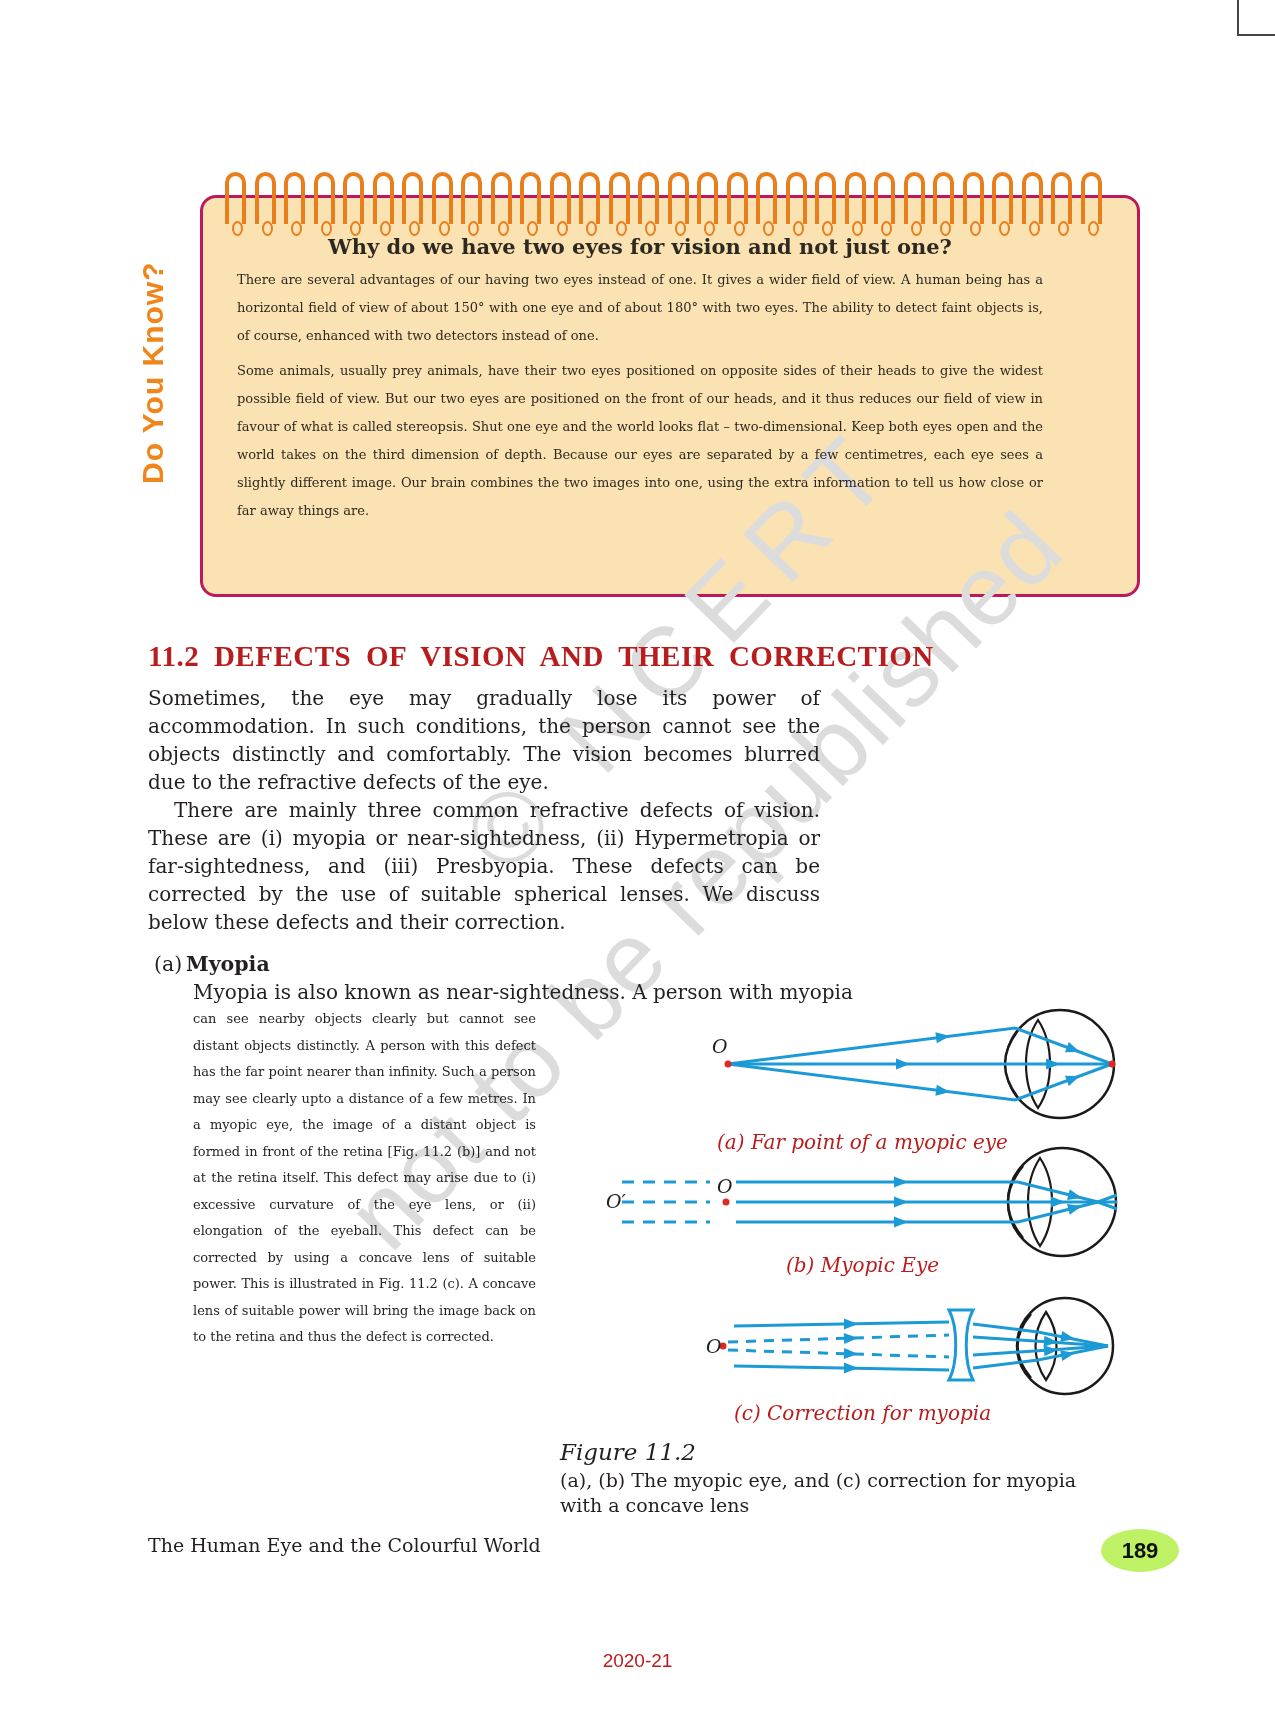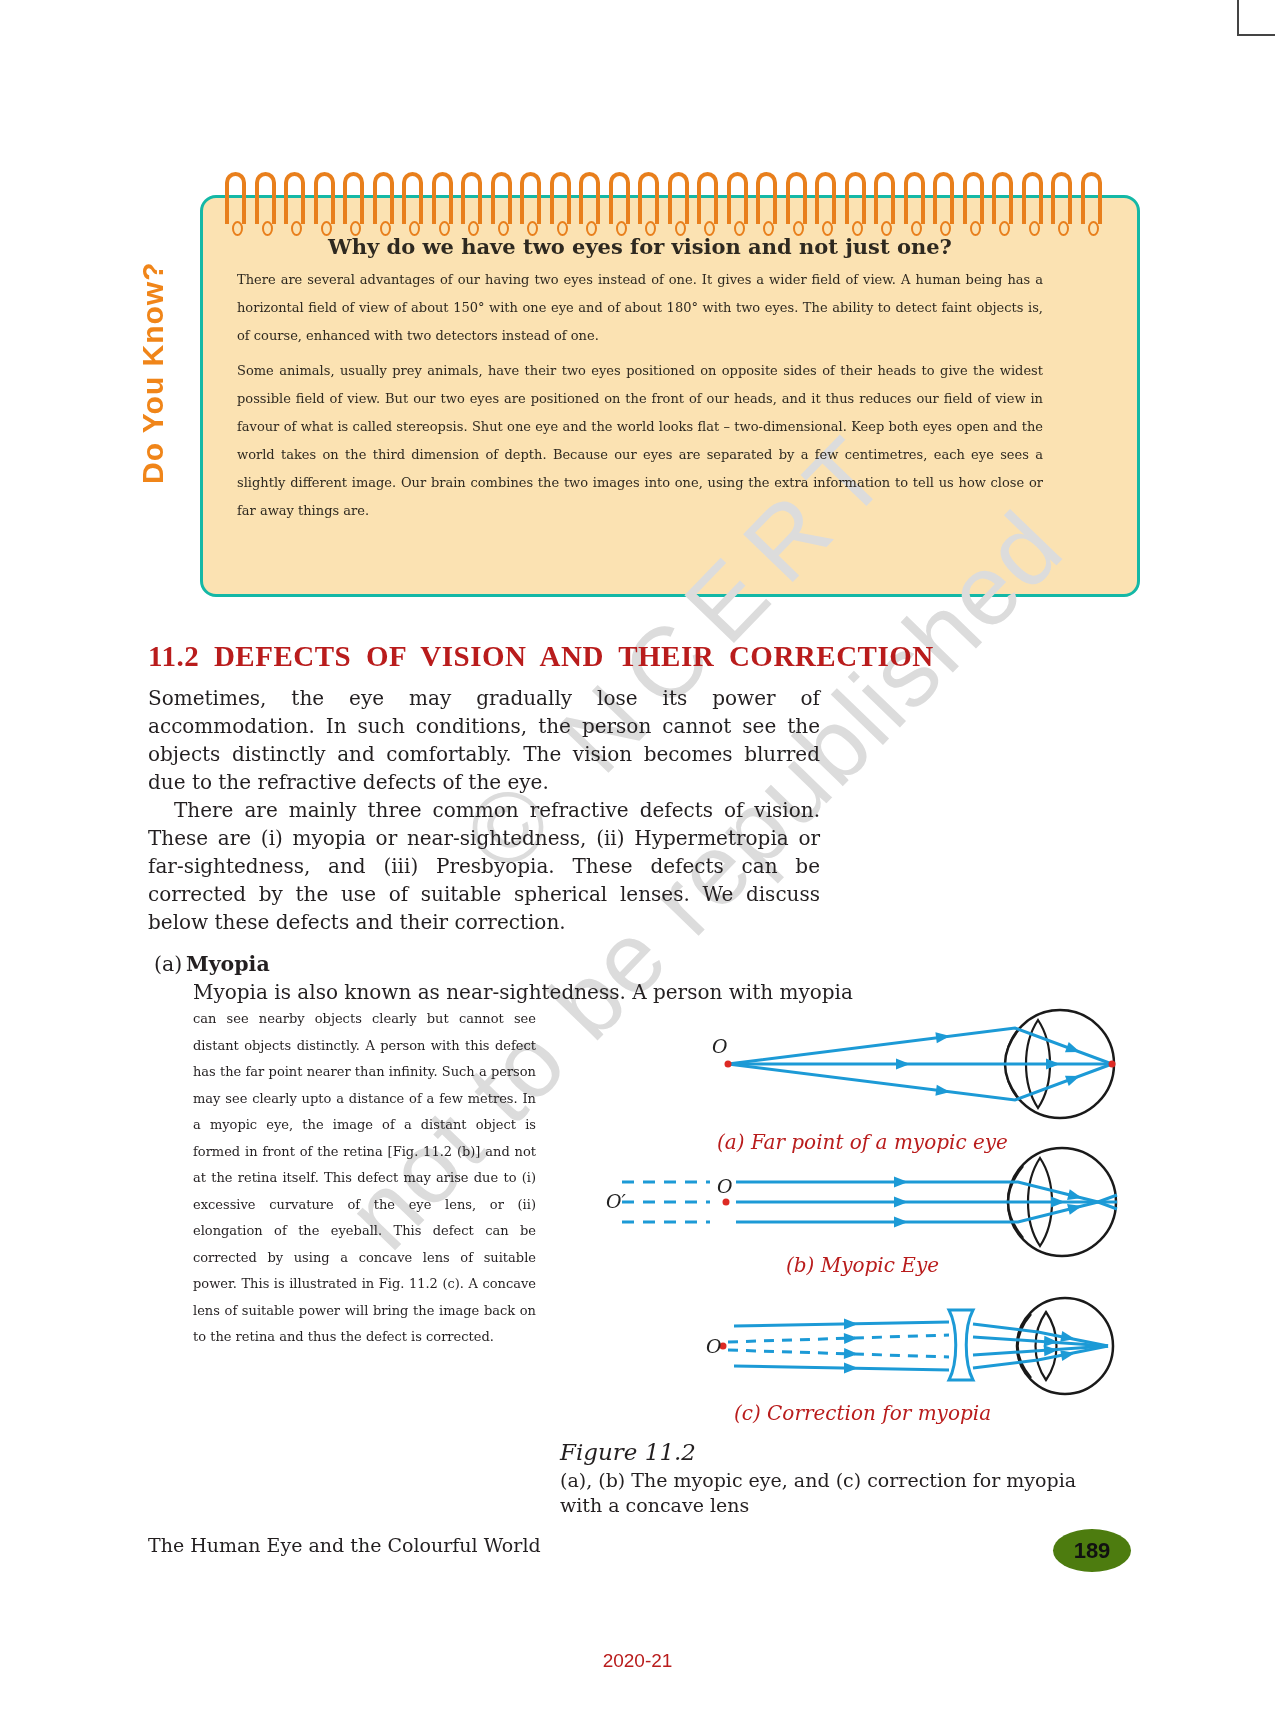--- a/index.html
+++ b/index.html
@@ -18,21 +18,21 @@
   .wm .l2 { font-size:100px; letter-spacing:2px; }
 
   
   .dyk-label { position:absolute; left:136px; top:248px; height:236px; z-index:2;
                writing-mode:vertical-rl; transform:rotate(180deg);
                font-family:"Liberation Sans", sans-serif; font-weight:bold;
                font-size:30px; color:#f08519; letter-spacing:1px; white-space:nowrap; }
 
   
   .dyk-box { position:absolute; left:200px; top:195px; width:940px; height:402px;
-             background:#fbe2b2; border:3px solid #14b8a6; border-radius:16px; }
+             background:#fbe2b2; border:3px solid #be185d; border-radius:16px; }
   .coil-row { position:absolute; top:-26px; left:22px; display:flex; gap:8.5px; z-index:2; }
   .coil { width:21px; height:52px; border:4px solid #e87f1c; border-bottom:none;
           border-radius:12px 12px 0 0; position:relative; flex:none; }
   .coil::after { content:""; position:absolute; left:3px; bottom:-12px; width:7px; height:11px;
                  border:2.5px solid #e87f1c; border-radius:50%; }
   .dyk-inner { position:relative; z-index:2; padding:36px 94px 16px 34px; color:#2e2920; }
   .dyk-title { text-align:center; font-weight:bold; font-size:21px; margin-bottom:7px; }
   .dyk-inner p { font-size:13px; line-height:28px; text-align:justify;margin-top:7px; }
 
   
@@ -55,22 +55,22 @@
   .cap-b { margin-top:-14px; }
   .cap-c { margin-top:-12px; }
   .svg-b { margin-top:-9px; }
   .svg-c { margin-top:18px; }
   .figure-block { margin-top:14px; width:520px; }
   .figure-title { font-weight:normal; font-style:italic; font-size:23px; }
   .figure-cap { font-size:19px; line-height:25px; margin-top:3px; }
 
   
   .footer-left { position:absolute; left:148px; top:1534px; font-size:19px; z-index:2; }
-  .page-badge { position:absolute; left:1053px; top:1529px; width:78px; height:43px;
-                background:#4d7c0f; border-radius:50%; display:flex; align-items:center;
+  .page-badge { position:absolute; left:1101px; top:1529px; width:78px; height:43px;
+                background:#bef264; border-radius:50%; display:flex; align-items:center;
                 justify-content:center; z-index:2;
                 font-family:"Liberation Sans", sans-serif; font-weight:bold; font-size:22px; color:#111; }
   .year { position:absolute; left:0; top:1650px; width:1275px; text-align:center;
           font-family:"Liberation Sans", sans-serif; font-size:19px; color:#b91c1c; z-index:2; }
 
   .olabel { font-family:"DejaVu Serif", serif; font-style:italic; font-size:19px; fill:#222; }
 </style>
 </head>
 <body>
 

